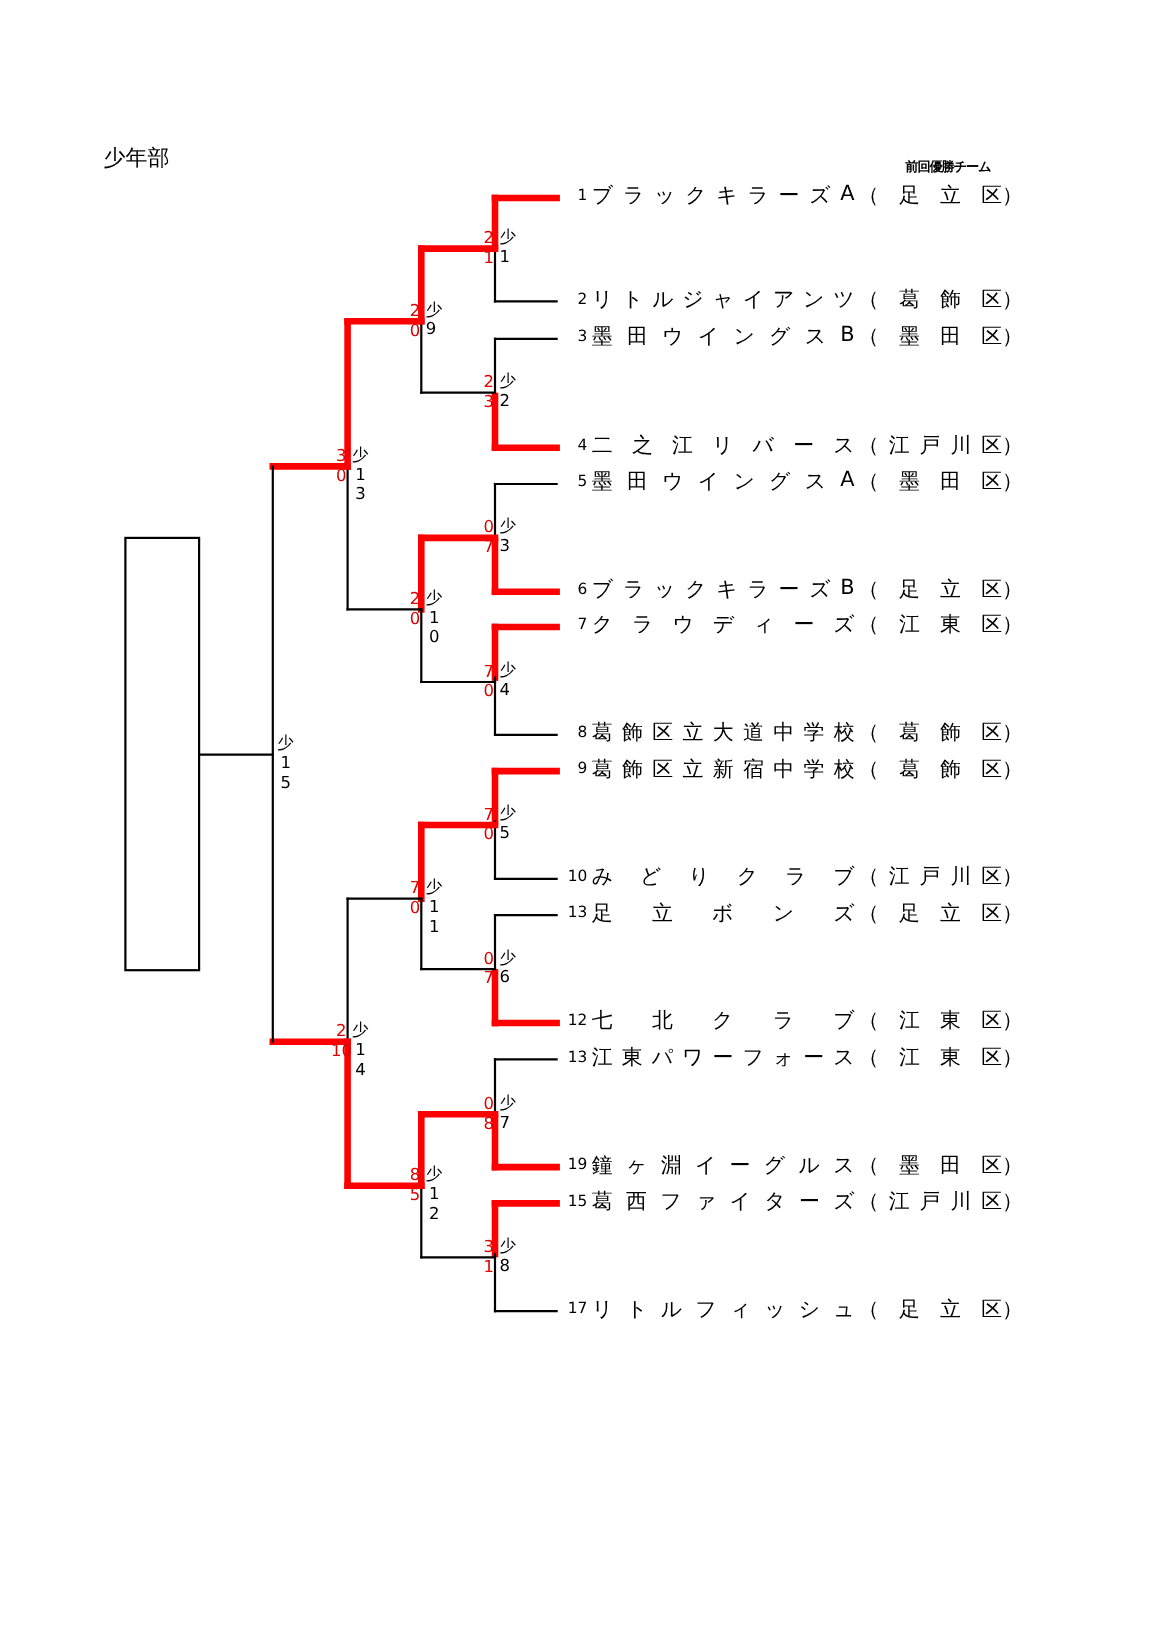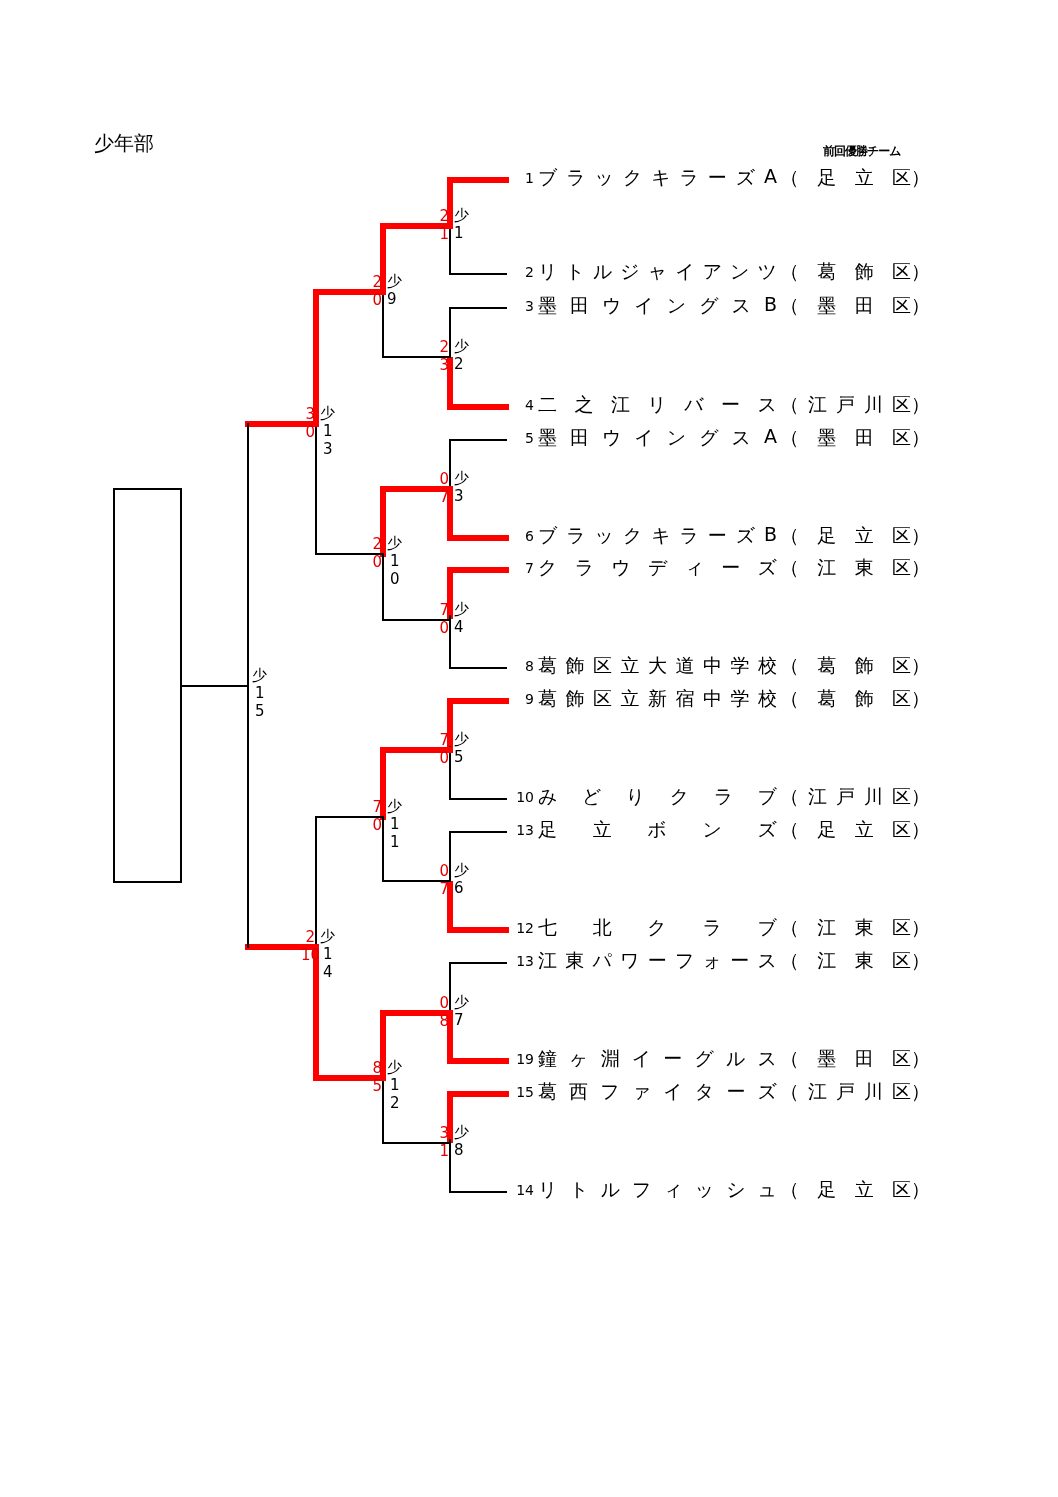--- a/index.html
+++ b/index.html
@@ -366,21 +366,21 @@
       </span>
       <span class="area">
         <span>（</span>
         <span>江</span>
         <span>戸</span>
         <span>川</span>
         <span>区）</span>
       </span>
     </div>
     <div class="team" style="top: 1178px;">
-      <span class="num">14</span>
+      <span class="num">17</span>
       <span class="name">
         <span>リ</span>
         <span>ト</span>
         <span>ル</span>
         <span>フ</span>
         <span>ィ</span>
         <span>ッ</span>
         <span>シ</span>
         <span>ュ</span>
       </span>

